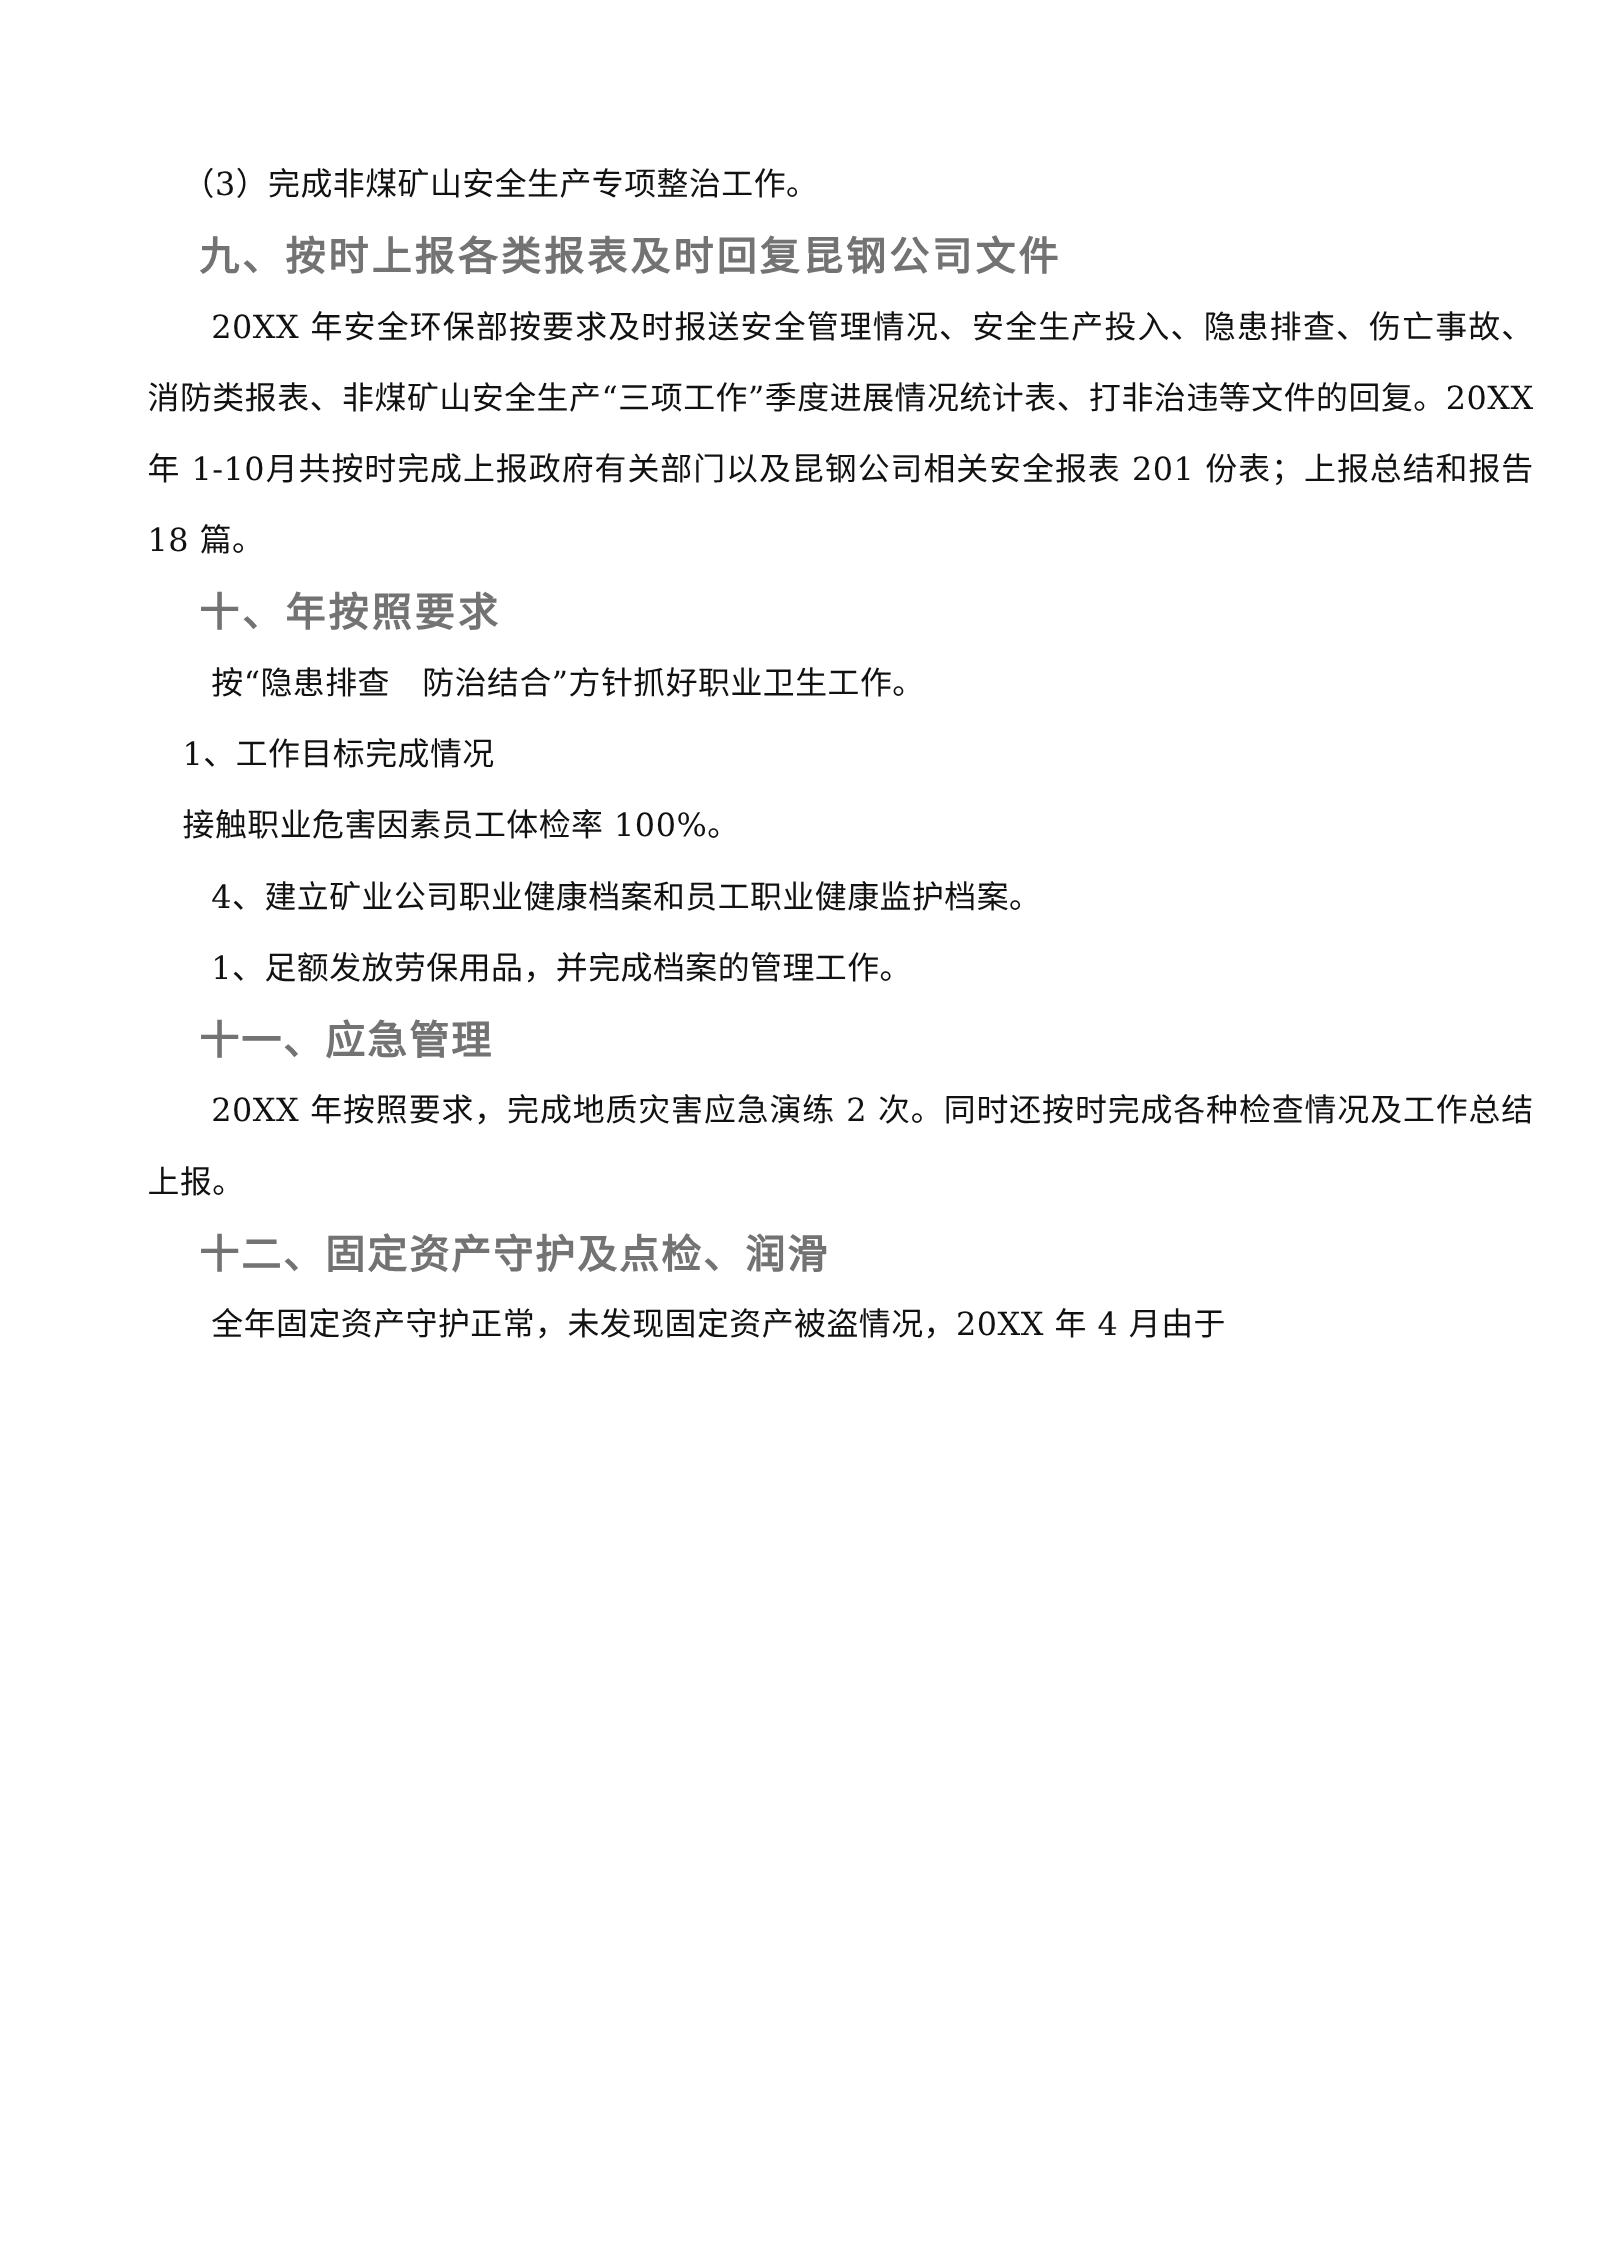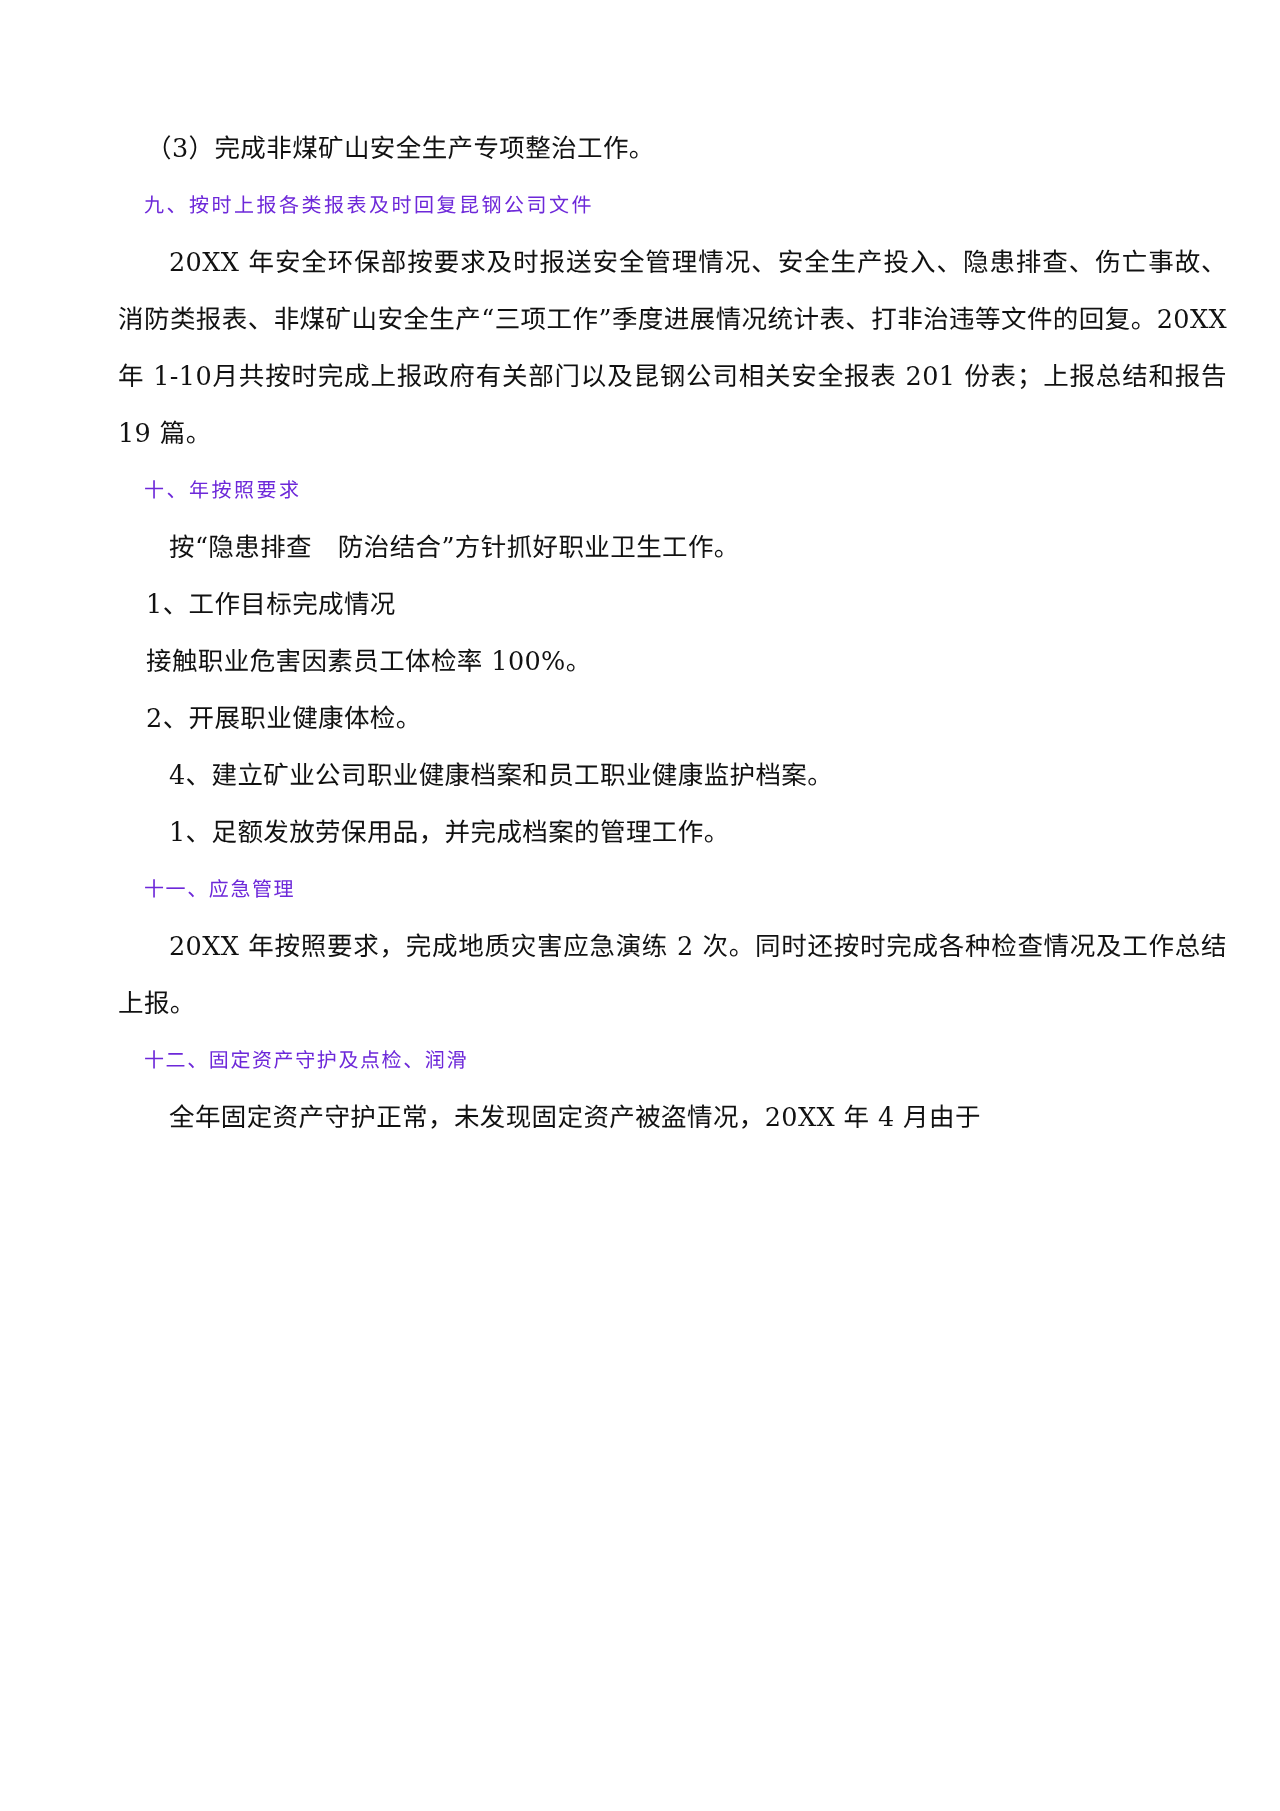--- a/index.html
+++ b/index.html
@@ -38,52 +38,51 @@
     letter-spacing: 0.4px;
     color: #111111;
   }
   .para.indent {
     text-indent: 2em;
   }
   .para.indent-small {
     text-indent: 1.1em;
   }
   .heading {
-    font-size: 20px;
+    font-size: 32px;
     line-height: 57px;
-    font-weight: normal;
+    font-weight: bold;
     letter-spacing: 2.5px;
-    color: #6d28d9;
+    color: #737373;
     text-indent: 1.3em;
   }
   .heading.tight {
     letter-spacing: 1.6px;
   }
 </style>
 </head>
 <body>
 
 <div class="page">
   <div class="doc-body">
 
     <p class="para indent-small">（3）完成非煤矿山安全生产专项整治工作。</p>
 
     <p class="heading">九、按时上报各类报表及时回复昆钢公司文件</p>
 
-    <p class="para indent">20XX 年安全环保部按要求及时报送安全管理情况、安全生产投入、隐患排查、伤亡事故、消防类报表、非煤矿山安全生产“三项工作”季度进展情况统计表、打非治违等文件的回复。20XX 年 1-10月共按时完成上报政府有关部门以及昆钢公司相关安全报表 201 份表；上报总结和报告 19 篇。</p>
+    <p class="para indent">20XX 年安全环保部按要求及时报送安全管理情况、安全生产投入、隐患排查、伤亡事故、消防类报表、非煤矿山安全生产“三项工作”季度进展情况统计表、打非治违等文件的回复。20XX 年 1-10月共按时完成上报政府有关部门以及昆钢公司相关安全报表 201 份表；上报总结和报告 18 篇。</p>
 
     <p class="heading">十、年按照要求</p>
 
     <p class="para indent">按“隐患排查　防治结合”方针抓好职业卫生工作。</p>
 
     <p class="para indent-small">1、工作目标完成情况</p>
 
     <p class="para indent-small">接触职业危害因素员工体检率 100%。</p>
 
-    <p class="para indent-small">2、开展职业健康体检。</p>
 
 
 
     <p class="para indent">4、建立矿业公司职业健康档案和员工职业健康监护档案。</p>
 
     <p class="para indent">1、足额发放劳保用品，并完成档案的管理工作。</p>
 
     <p class="heading tight">十一、应急管理</p>
 
     <p class="para indent">20XX 年按照要求，完成地质灾害应急演练 2 次。同时还按时完成各种检查情况及工作总结上报。</p>

